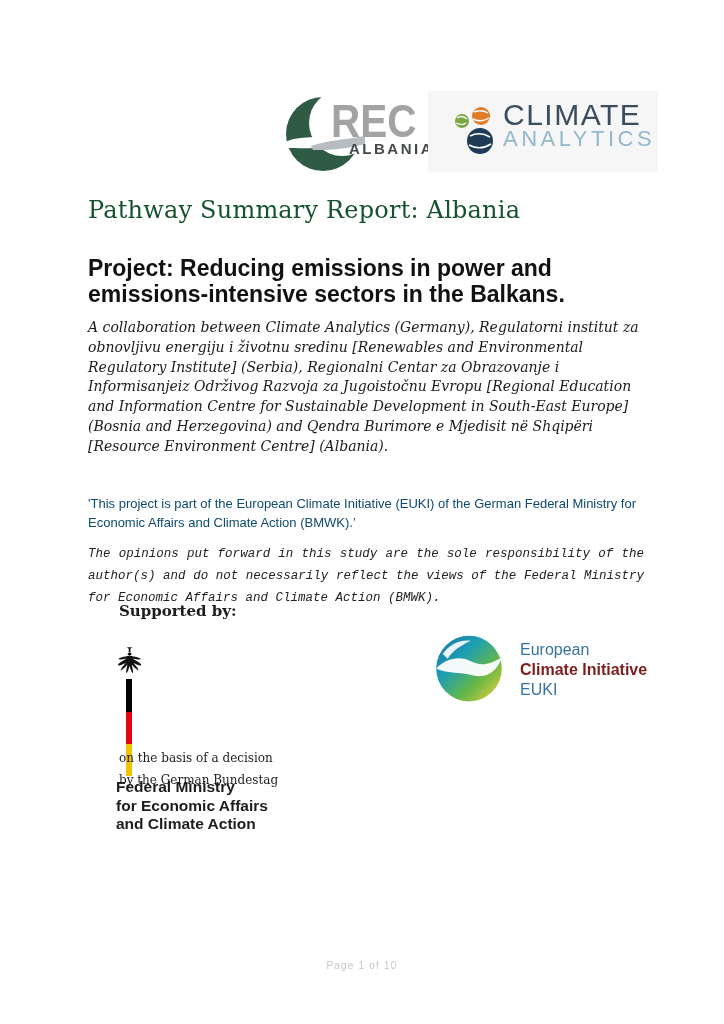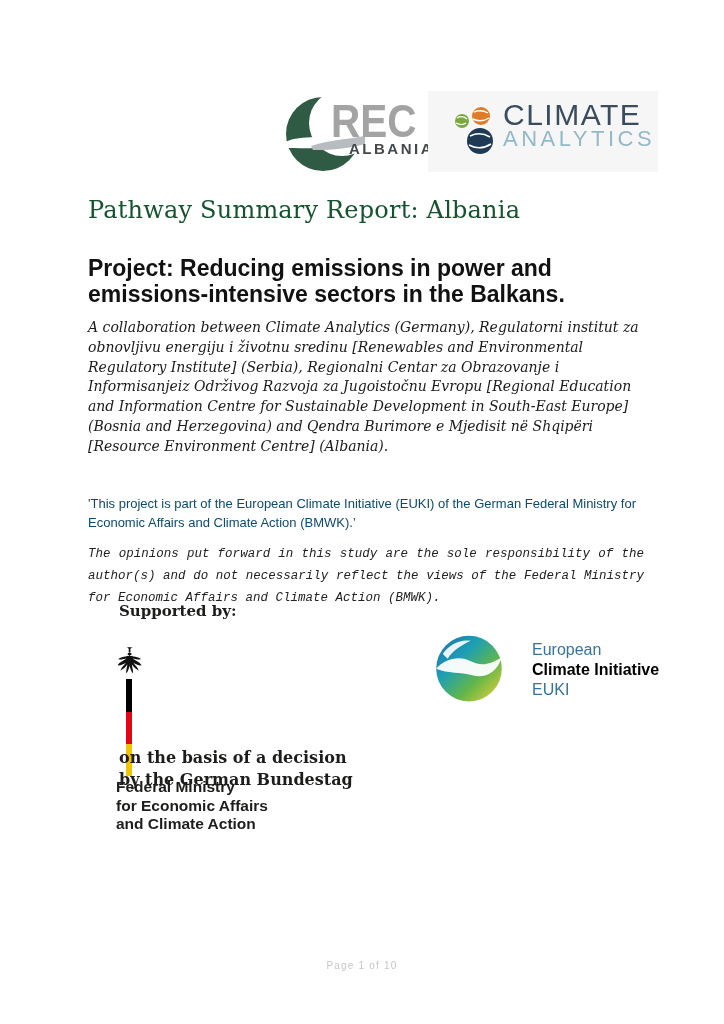--- a/index.html
+++ b/index.html
@@ -84,28 +84,28 @@
       #f0c400 67%, #f0c400 100%);
   }
   .ministry-name {
     font-size: 15.5px; font-weight: 600; color: #1d1d1b;
     line-height: 18.5px; padding-top: 2px; white-space: nowrap;
   }
 
   
   .euki-logo { position: absolute; left: 428px; top: 626px; display: flex; }
   .euki-swirl { width: 82px; height: 82px; }
-  .euki-text { margin-left: 22px; padding-top: 14px; line-height: 20px; white-space: nowrap; }
+  .euki-text { margin-left: 10px; padding-top: 14px; line-height: 20px; white-space: nowrap; }
   .euki-l1, .euki-l3 { font-size: 16px; color: #35749f; }
-  .euki-l2 { font-size: 16px; font-weight: bold; color: #000000; }
+  .euki-l2 { font-size: 16px; font-weight: bold; color: #7f1d1d; }
 
   .bundestag-note {
     position: absolute; left: 119px; top: 747px;
-    font-family: "DejaVu Serif", serif; font-weight: 700;
-    font-size: 16px; color: #1d1d1b; line-height: 22px;
+    font-family: "DejaVu Serif", serif; font-weight: 400;
+    font-size: 12px; color: #1d1d1b; line-height: 22px;
   }
 
   
   .footer {
     position: absolute; left: 0; top: 955px; width: 724px;
     text-align: center;
   }
   .page-number {
     font-size: 10px; color: #c6c6c6; letter-spacing: 1.2px;
   }

